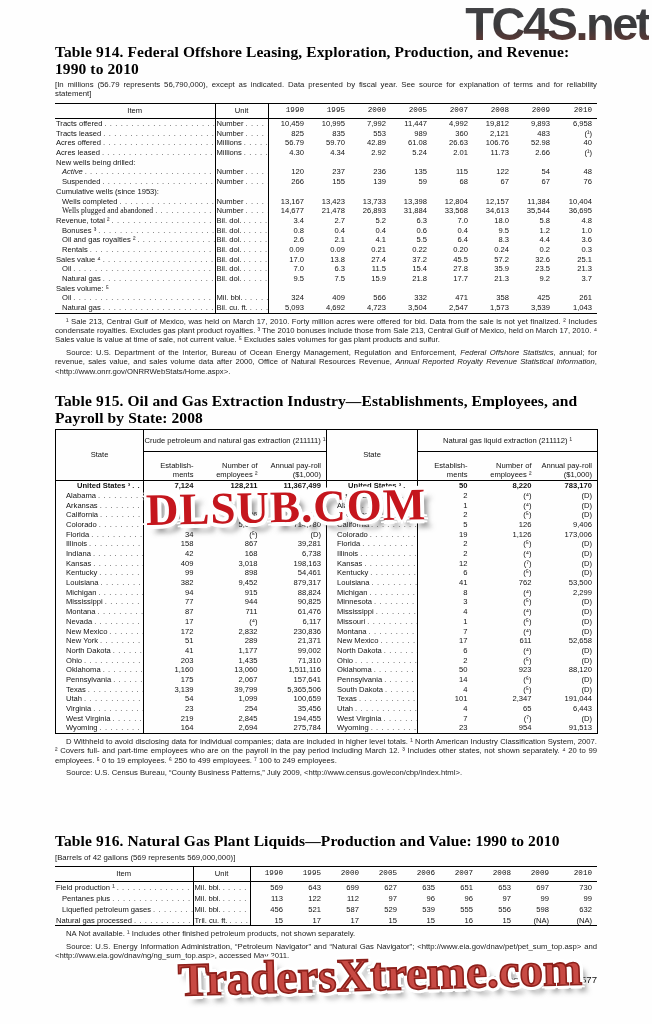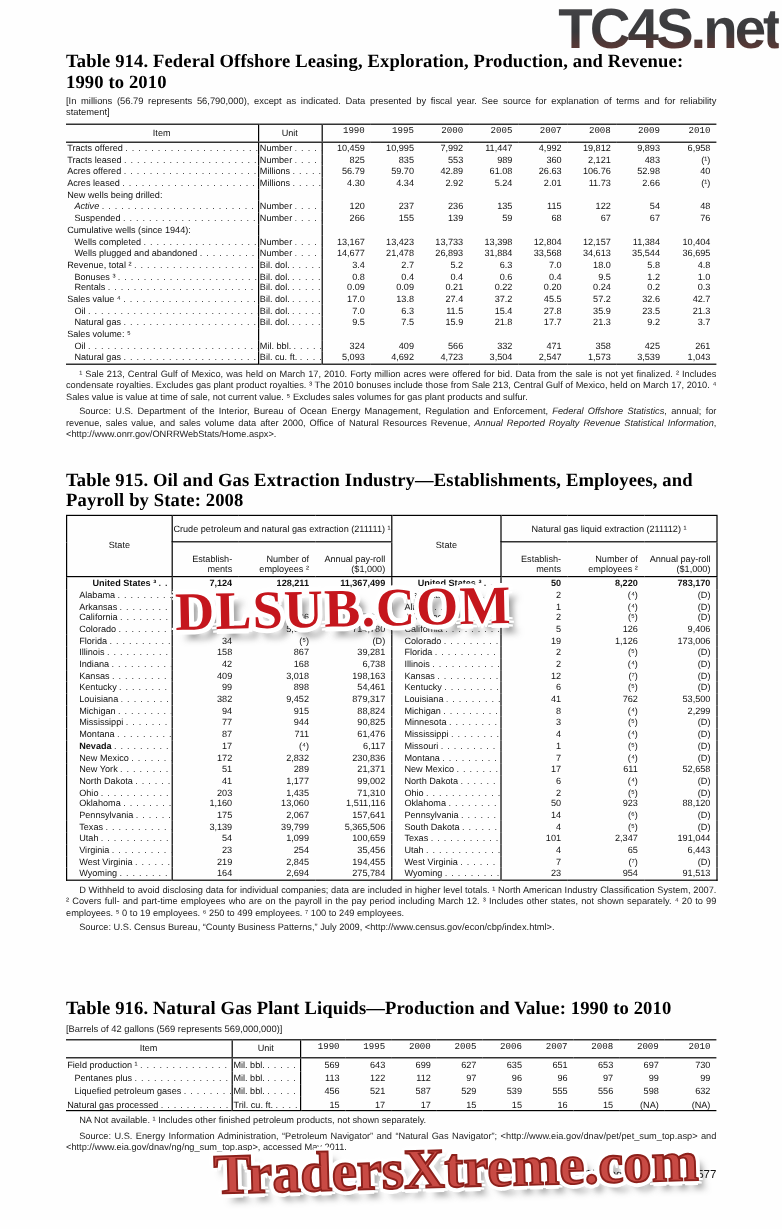--- a/index.html
+++ b/index.html
@@ -235,21 +235,21 @@
           <td class="num">139</td>
           <td class="num">59</td>
           <td class="num">68</td>
           <td class="num">67</td>
           <td class="num">67</td>
           <td class="num">76</td>
         </tr>
         <tr>
           <td class="icell">
             <div class="cell-flex">
-              <span class="lbl" style="padding-left: 1px;">Cumulative wells (since 1944):</span>
+              <span class="lbl" style="padding-left: 1px;">Cumulative wells (since 1953):</span>
             </div>
           </td>
           <td class="vl"></td>
           <td class="num vl"></td>
           <td class="num"></td>
           <td class="num"></td>
           <td class="num"></td>
           <td class="num"></td>
           <td class="num"></td>
           <td class="num"></td>
@@ -273,21 +273,21 @@
           <td class="num">13,733</td>
           <td class="num">13,398</td>
           <td class="num">12,804</td>
           <td class="num">12,157</td>
           <td class="num">11,384</td>
           <td class="num">10,404</td>
         </tr>
         <tr>
           <td class="icell">
             <div class="cell-flex">
-              <span class="lbl" style="padding-left: 7px;">Wells plugged and abandoned</span>
+              <span class="lbl" style="padding-left: 7px; font-family: Liberation Serif, serif;">Wells plugged and abandoned</span>
               <span class="dots"></span>
             </div>
           </td>
           <td class="vl">
             <div class="cell-flex">
               <span class="lbl" style="padding-left: 1px;">Number</span>
               <span class="dots"></span>
             </div>
           </td>
           <td class="num vl">14,677</td>
@@ -339,20 +339,42 @@
           <td class="num">0.4</td>
           <td class="num">0.6</td>
           <td class="num">0.4</td>
           <td class="num">9.5</td>
           <td class="num">1.2</td>
           <td class="num">1.0</td>
         </tr>
         <tr>
           <td class="icell">
             <div class="cell-flex">
+              <span class="lbl" style="padding-left: 7px;">Oil and gas royalties ²</span>
+              <span class="dots"></span>
+            </div>
+          </td>
+          <td class="vl">
+            <div class="cell-flex">
+              <span class="lbl" style="padding-left: 1px;">Bil. dol.</span>
+              <span class="dots"></span>
+            </div>
+          </td>
+          <td class="num vl">2.6</td>
+          <td class="num">2.1</td>
+          <td class="num">4.1</td>
+          <td class="num">5.5</td>
+          <td class="num">6.4</td>
+          <td class="num">8.3</td>
+          <td class="num">4.4</td>
+          <td class="num">3.6</td>
+        </tr>
+        <tr>
+          <td class="icell">
+            <div class="cell-flex">
               <span class="lbl" style="padding-left: 7px;">Rentals</span>
               <span class="dots"></span>
             </div>
           </td>
           <td class="vl">
             <div class="cell-flex">
               <span class="lbl" style="padding-left: 1px;">Bil. dol.</span>
               <span class="dots"></span>
             </div>
           </td>
@@ -378,21 +400,21 @@
               <span class="dots"></span>
             </div>
           </td>
           <td class="num vl">17.0</td>
           <td class="num">13.8</td>
           <td class="num">27.4</td>
           <td class="num">37.2</td>
           <td class="num">45.5</td>
           <td class="num">57.2</td>
           <td class="num">32.6</td>
-          <td class="num">42.7</td>
+          <td class="num">25.1</td>
         </tr>
         <tr>
           <td class="icell">
             <div class="cell-flex">
               <span class="lbl" style="padding-left: 7px;">Oil</span>
               <span class="dots"></span>
             </div>
           </td>
           <td class="vl">
             <div class="cell-flex">
@@ -803,21 +825,21 @@
               <span class="dots"></span>
             </div>
           </td>
           <td class="num">4</td>
           <td class="num">(⁴)</td>
           <td class="num">(D)</td>
         </tr>
         <tr>
           <td class="st">
             <div class="cell-flex">
-              <span class="lbl" style="padding-left: 1px; font-weight: bold;">Nevada</span>
+              <span class="lbl" style="padding-left: 1px;">Nevada</span>
               <span class="dots"></span>
             </div>
           </td>
           <td class="num">17</td>
           <td class="num">(⁴)</td>
           <td class="num">6,117</td>
           <td class="st">
             <div class="cell-flex">
               <span class="lbl" style="padding-left: 1px;">Missouri</span>
               <span class="dots"></span>

